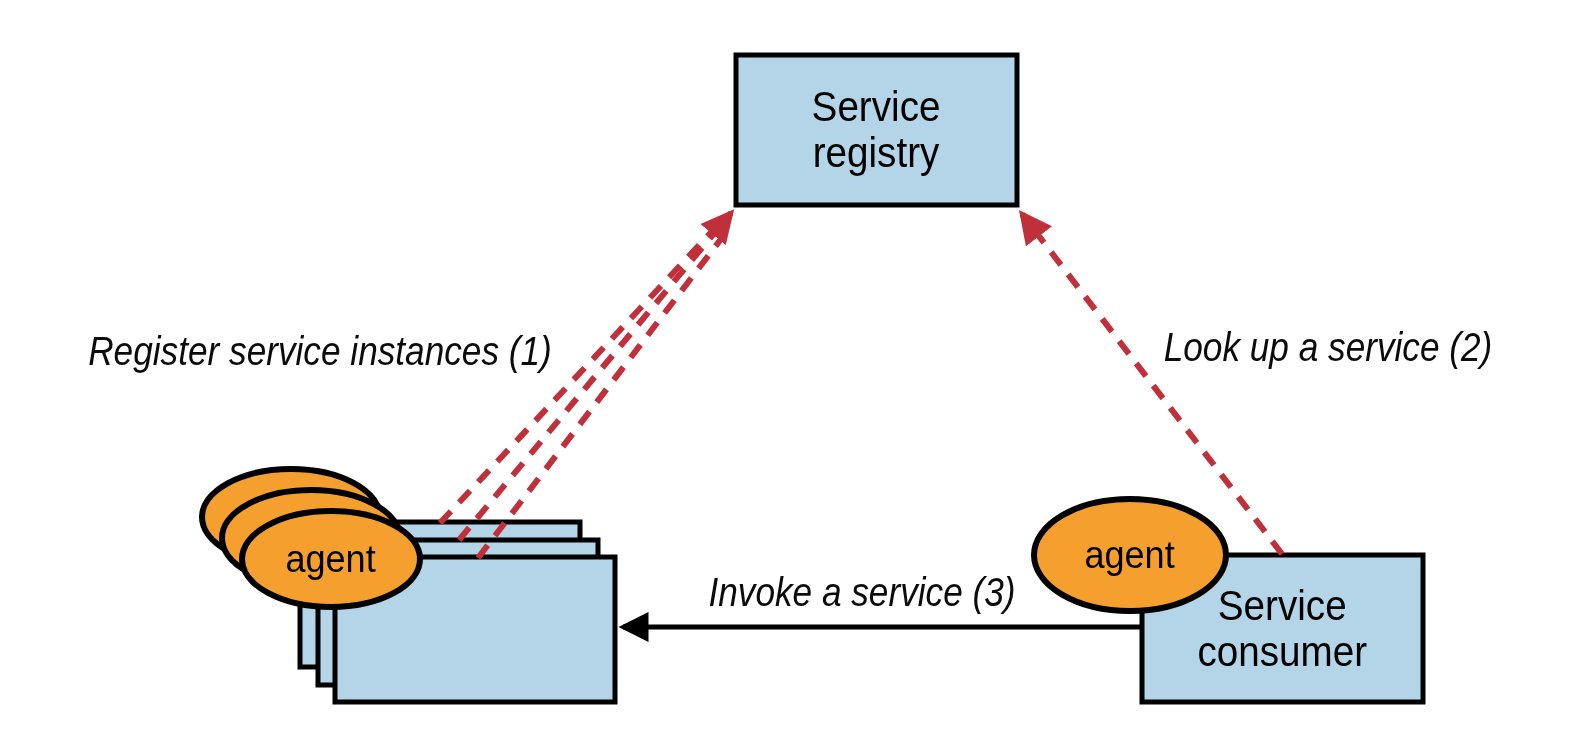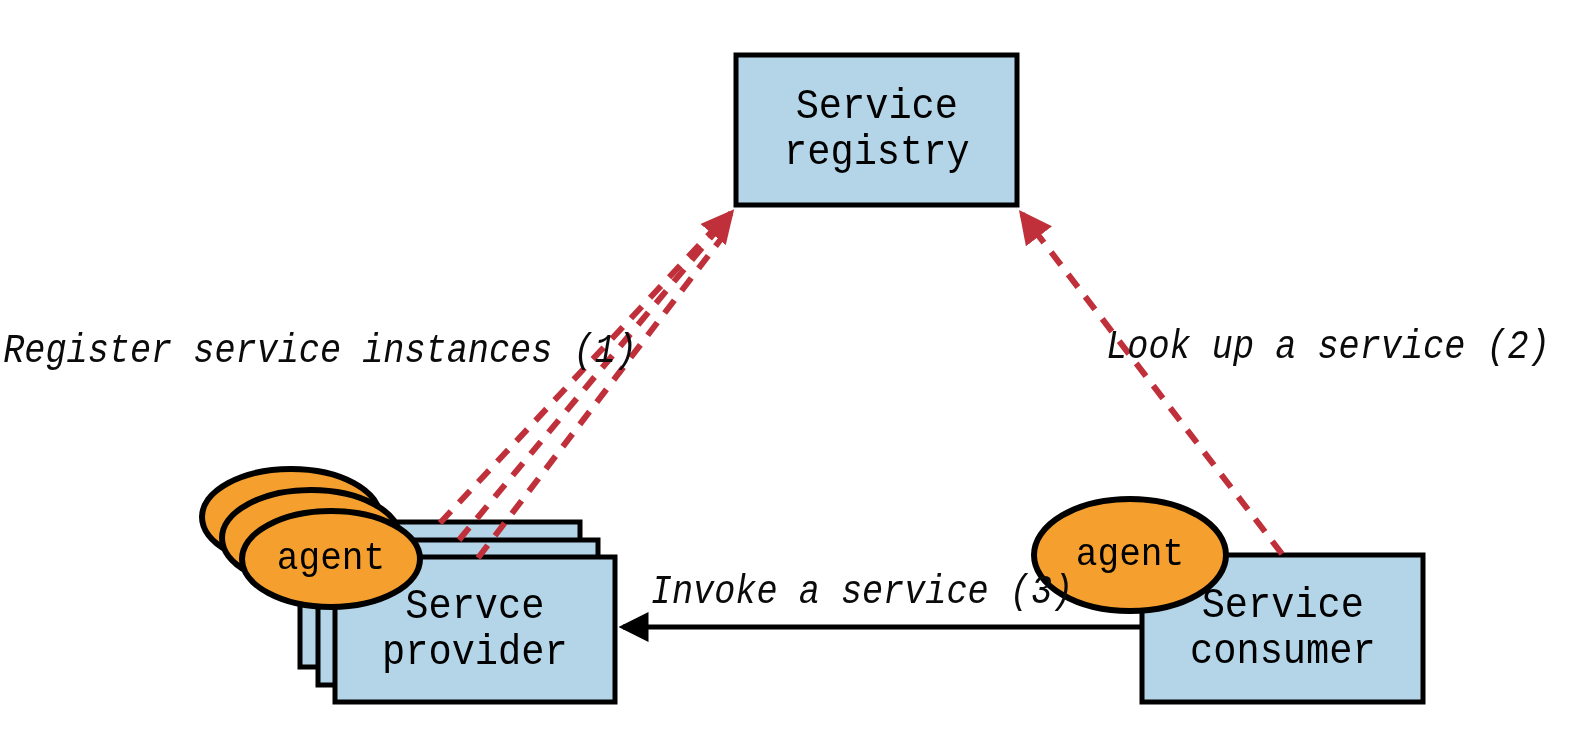--- a/index.html
+++ b/index.html
@@ -2,21 +2,21 @@
 <html><head>
 <meta charset="utf-8">
 <style>
   html, body { margin: 0; padding: 0; background: #ffffff; }
   .stage {
     position: relative;
     width: 1576px;
     height: 740px;
     background: #ffffff;
     overflow: hidden;
-    font-family: Liberation Mono, monospace;
+    font-family: Liberation Sans, sans-serif;
     color: #000;
   }
   svg.layer { position: absolute; left: 0; top: 0; }
 
   .node-label {
     position: absolute;
     display: flex;
     align-items: center;
     justify-content: center;
     text-align: center;
@@ -88,24 +88,20 @@
     </g>
 
     <ellipse cx="1130" cy="555" rx="96" ry="56" stroke="#000" stroke-width="6" fill="#f5a02e"></ellipse>
   </svg>
 
   <div class="node-label" style="left:736px; top:55px; width:281px; height:150px;">
     <span>Service
 registry</span>
   </div>
 
-  <div class="node-label" style="left:335px; top:557px; width:280px; height:145px;">
-    <span>Servce
-provider</span>
-  </div>
 
   <div class="node-label" style="left:1142px; top:555px; width:281px; height:147px;">
     <span>Service
 consumer</span>
   </div>
 
   <div class="node-label agent-label" style="left:242px; top:511px; width:178px; height:96px;">
     <span>agent</span>
   </div>
 

